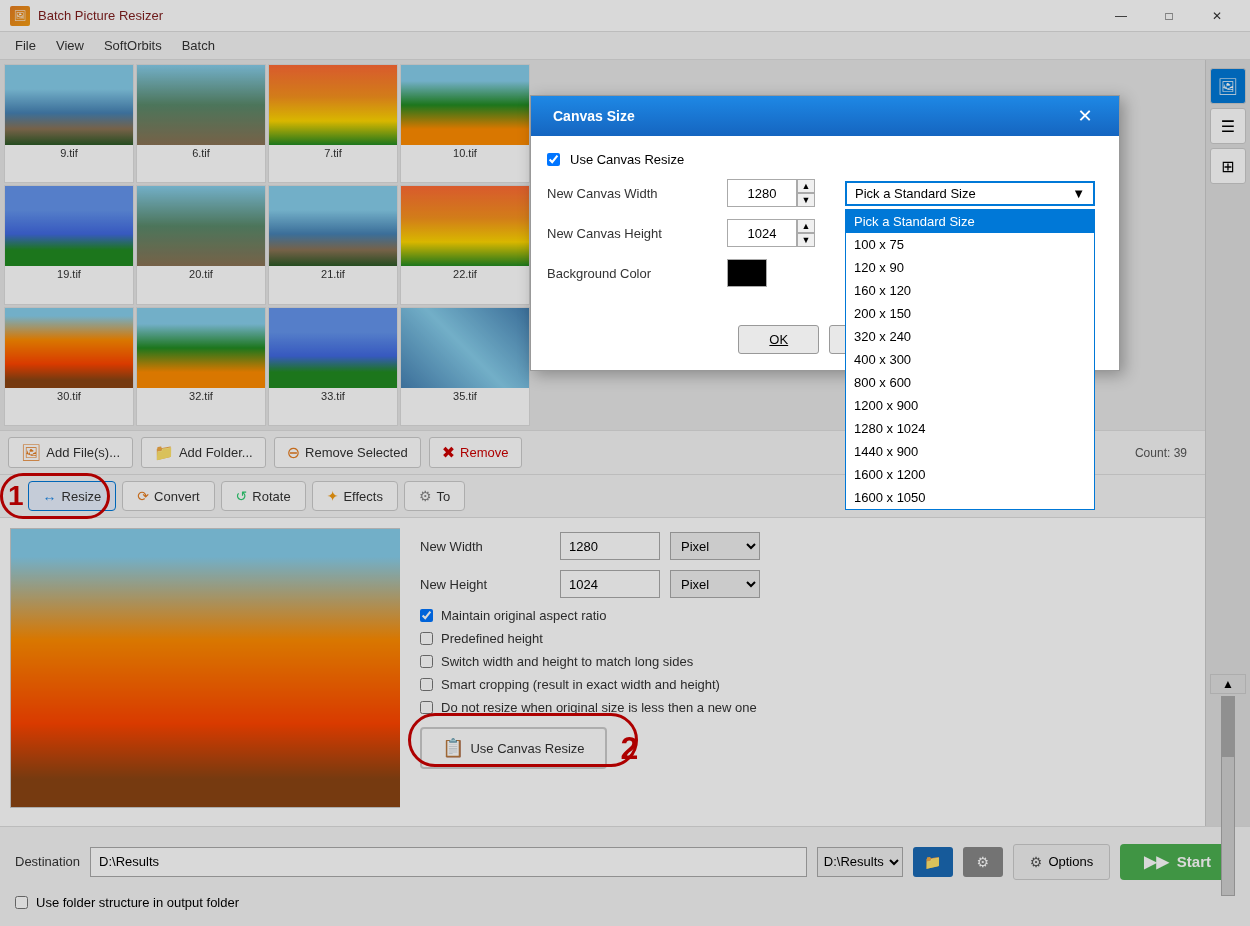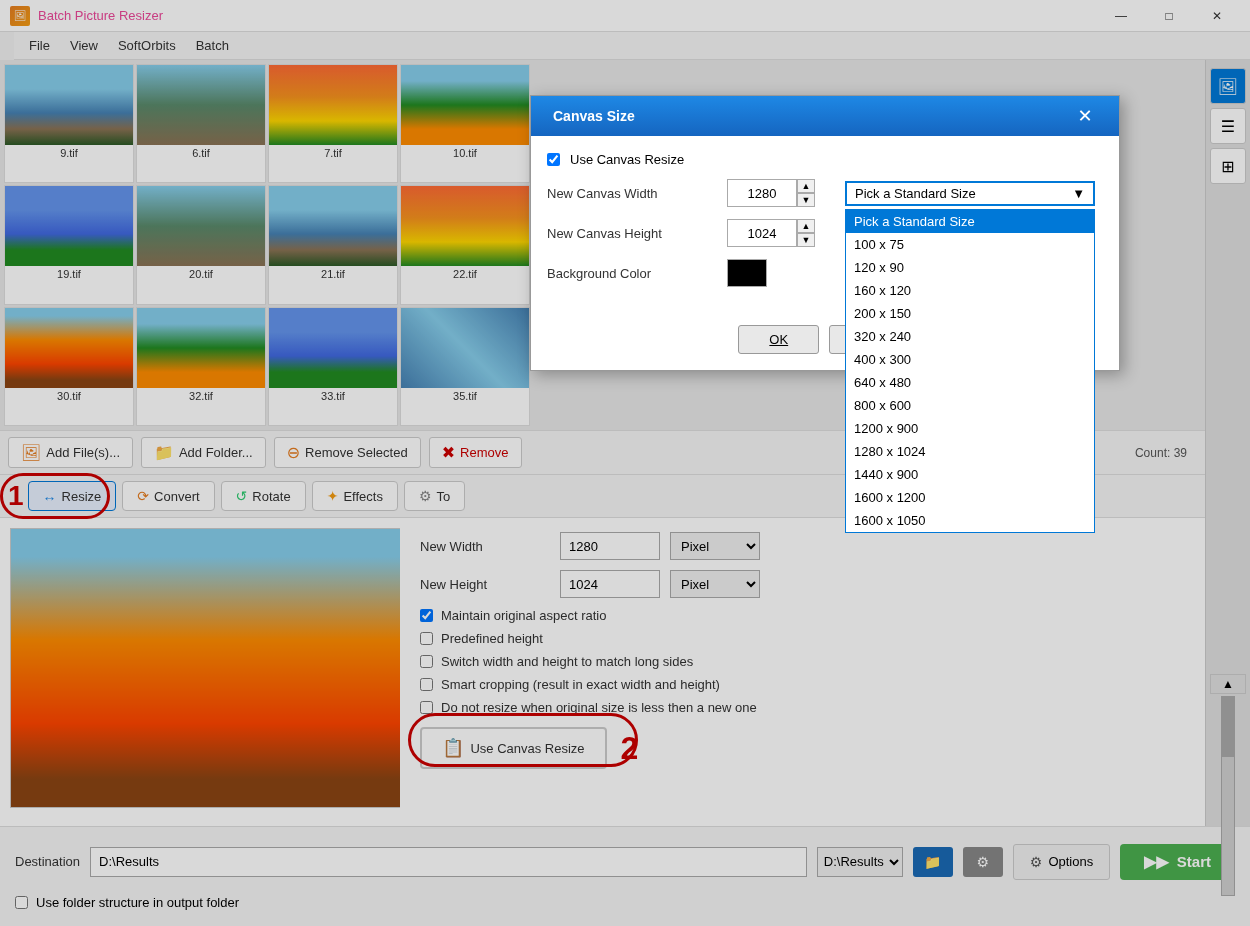--- a/index.html
+++ b/index.html
@@ -1,26 +1,26 @@
 <!DOCTYPE html>
 <html><head>
   <meta charset="utf-8">
   <style>
     * { box-sizing: border-box; margin: 0; padding: 0; }
     body { font-family: 'Segoe UI', Tahoma, sans-serif; font-size: 13px; background: #f0f0f0; overflow: hidden; width: 1250px; height: 926px; position: relative; }
 
     
     .titlebar { background: #fff; height: 32px; display: flex; align-items: center; padding: 0 10px; border-bottom: 1px solid #ddd; }
     .titlebar-icon { width: 20px; height: 20px; background: linear-gradient(135deg, #e67e22, #f39c12); border-radius: 2px; margin-right: 8px; display: flex; align-items: center; justify-content: center; font-size: 10px; color: white; }
-    .titlebar-title { flex: 1; font-size: 13px; color: #ec4899; }
+    .titlebar-title { flex: 1; font-size: 13px; color: #7f1d1d; }
     .titlebar-controls { display: flex; gap: 2px; }
     .titlebar-btn { width: 46px; height: 32px; border: none; background: none; cursor: pointer; font-size: 12px; color: #333; display: flex; align-items: center; justify-content: center; }
 
     
-    .menubar { background: #f5f5f5; height: 28px; display: flex; align-items: center; padding: 0 5px; border-bottom: 1px solid #ddd; margin-left: 14px; }
+    .menubar { background: #f5f5f5; height: 28px; display: flex; align-items: center; padding: 0 5px; border-bottom: 1px solid #ddd; }
     .menu-item { padding: 4px 10px; cursor: pointer; font-size: 13px; color: #333; }
 
     
     .main-container { display: flex; height: calc(926px - 60px); position: relative; }
 
     
     .file-area { flex: 1; display: flex; flex-direction: column; background: #fff; }
 
     
     .thumbnails { display: grid; grid-template-columns: repeat(4, 130px); gap: 2px; padding: 4px; background: #e8e8e8; overflow: hidden; height: 370px; }
@@ -365,21 +365,20 @@
             </div>
 
             <div class="dropdown-list">
               <div class="dropdown-item selected">Pick a Standard Size</div>
               <div class="dropdown-item">100 x 75</div>
               <div class="dropdown-item">120 x 90</div>
               <div class="dropdown-item">160 x 120</div>
               <div class="dropdown-item">200 x 150</div>
               <div class="dropdown-item">320 x 240</div>
               <div class="dropdown-item">400 x 300</div>
-              <div class="dropdown-item">640 x 480</div>
               <div class="dropdown-item">800 x 600</div>
               <div class="dropdown-item">1200 x 900</div>
               <div class="dropdown-item">1280 x 1024</div>
               <div class="dropdown-item">1440 x 900</div>
               <div class="dropdown-item">1600 x 1200</div>
               <div class="dropdown-item">1600 x 1050</div>
             </div>
           </div>
         </div>
       </div>

